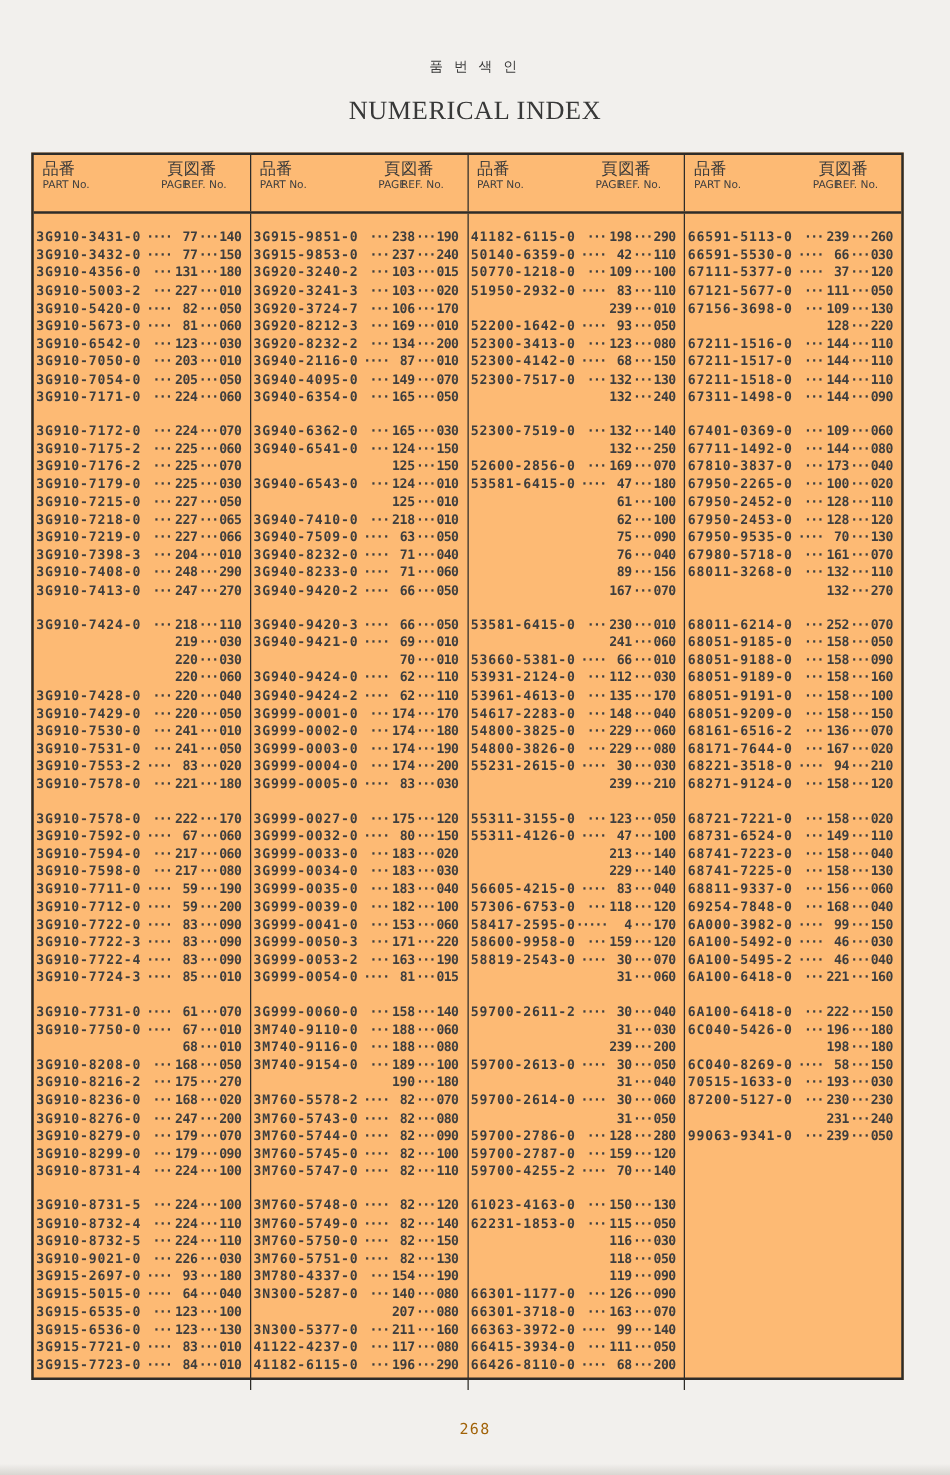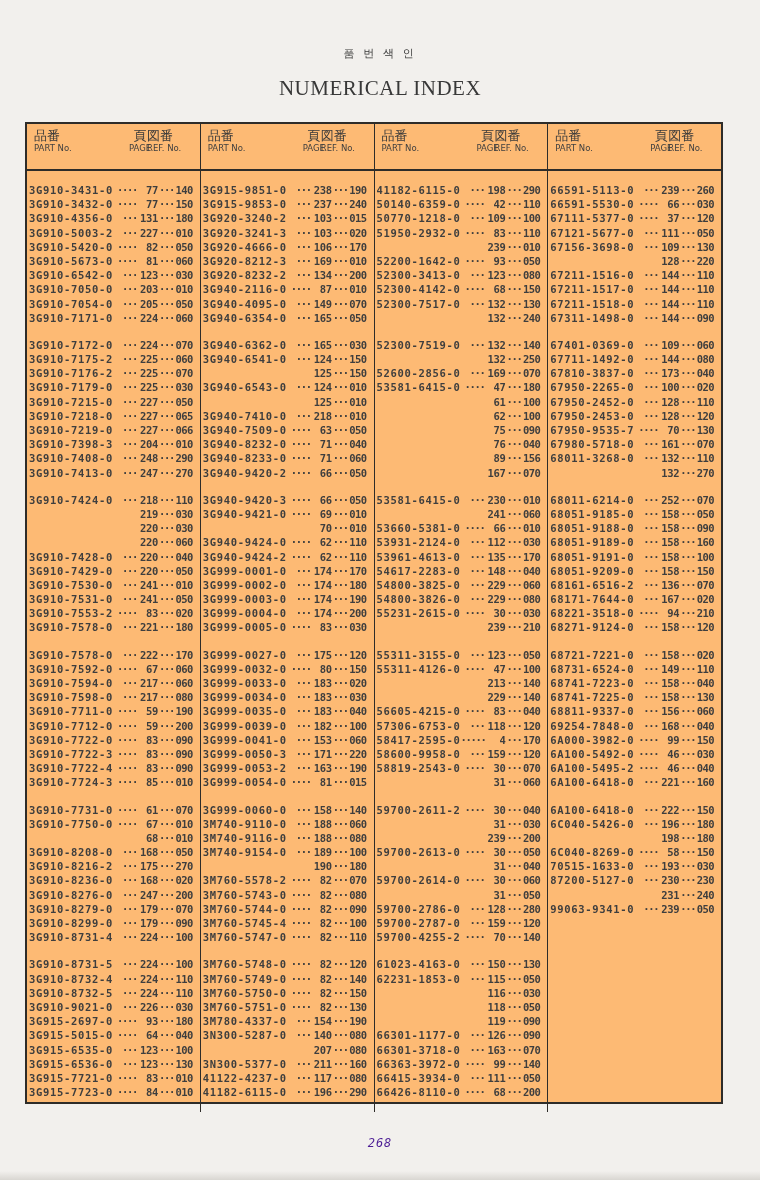--- a/index.html
+++ b/index.html
@@ -42,22 +42,21 @@
   .row{display:flex;height:14.2px;line-height:14.2px;font-size:10.5px;color:#3e3e3e;}
   .row span{white-space:pre;overflow:visible;display:block;}
   .part{width:84px;letter-spacing:0.68px;}
   .d1{width:24px;text-align:right;letter-spacing:-1.3px;}
   .pg{width:21px;text-align:right;letter-spacing:-0.3px;}
   .d2{width:17px;text-align:center;letter-spacing:-1.3px;}
   .ref{width:18px;text-align:right;letter-spacing:-0.45px;}
   .page-number{
     position:absolute;top:1136px;left:0;width:100%;text-align:center;
     font-family:"DejaVu Sans Mono",monospace;font-size:12px;letter-spacing:1px;
-    color:#4c1d95;
-    font-style:italic;
+    color:#a16207;
   }
   .scan-smear{
     position:absolute;left:0;bottom:0;width:100%;height:9px;
     background:linear-gradient(to bottom, rgba(200,197,192,0), rgba(196,193,187,0.55));
   }
 </style>
 </head>
 <body>
 
 <div class="sheet">
@@ -583,21 +582,21 @@
               <span class="ref">015</span>
             </div>
             <div class="row">
               <span class="part">3G920-3241-3</span>
               <span class="d1">···</span>
               <span class="pg">103</span>
               <span class="d2">···</span>
               <span class="ref">020</span>
             </div>
             <div class="row">
-              <span class="part">3G920-4666-0</span>
+              <span class="part">3G920-3724-7</span>
               <span class="d1">···</span>
               <span class="pg">106</span>
               <span class="d2">···</span>
               <span class="ref">170</span>
             </div>
             <div class="row">
               <span class="part">3G920-8212-3</span>
               <span class="d1">···</span>
               <span class="pg">169</span>
               <span class="d2">···</span>
@@ -899,21 +898,21 @@
               <span class="ref">080</span>
             </div>
             <div class="row">
               <span class="part">3M760-5744-0</span>
               <span class="d1">····</span>
               <span class="pg">82</span>
               <span class="d2">···</span>
               <span class="ref">090</span>
             </div>
             <div class="row">
-              <span class="part">3M760-5745-4</span>
+              <span class="part">3M760-5745-0</span>
               <span class="d1">····</span>
               <span class="pg">82</span>
               <span class="d2">···</span>
               <span class="ref">100</span>
             </div>
             <div class="row">
               <span class="part">3M760-5747-0</span>
               <span class="d1">····</span>
               <span class="pg">82</span>
               <span class="d2">···</span>
@@ -1537,21 +1536,21 @@
               <span class="ref">110</span>
             </div>
             <div class="row">
               <span class="part">67950-2453-0</span>
               <span class="d1">···</span>
               <span class="pg">128</span>
               <span class="d2">···</span>
               <span class="ref">120</span>
             </div>
             <div class="row">
-              <span class="part">67950-9535-7</span>
+              <span class="part">67950-9535-0</span>
               <span class="d1">····</span>
               <span class="pg">70</span>
               <span class="d2">···</span>
               <span class="ref">130</span>
             </div>
             <div class="row">
               <span class="part">67980-5718-0</span>
               <span class="d1">···</span>
               <span class="pg">161</span>
               <span class="d2">···</span>

